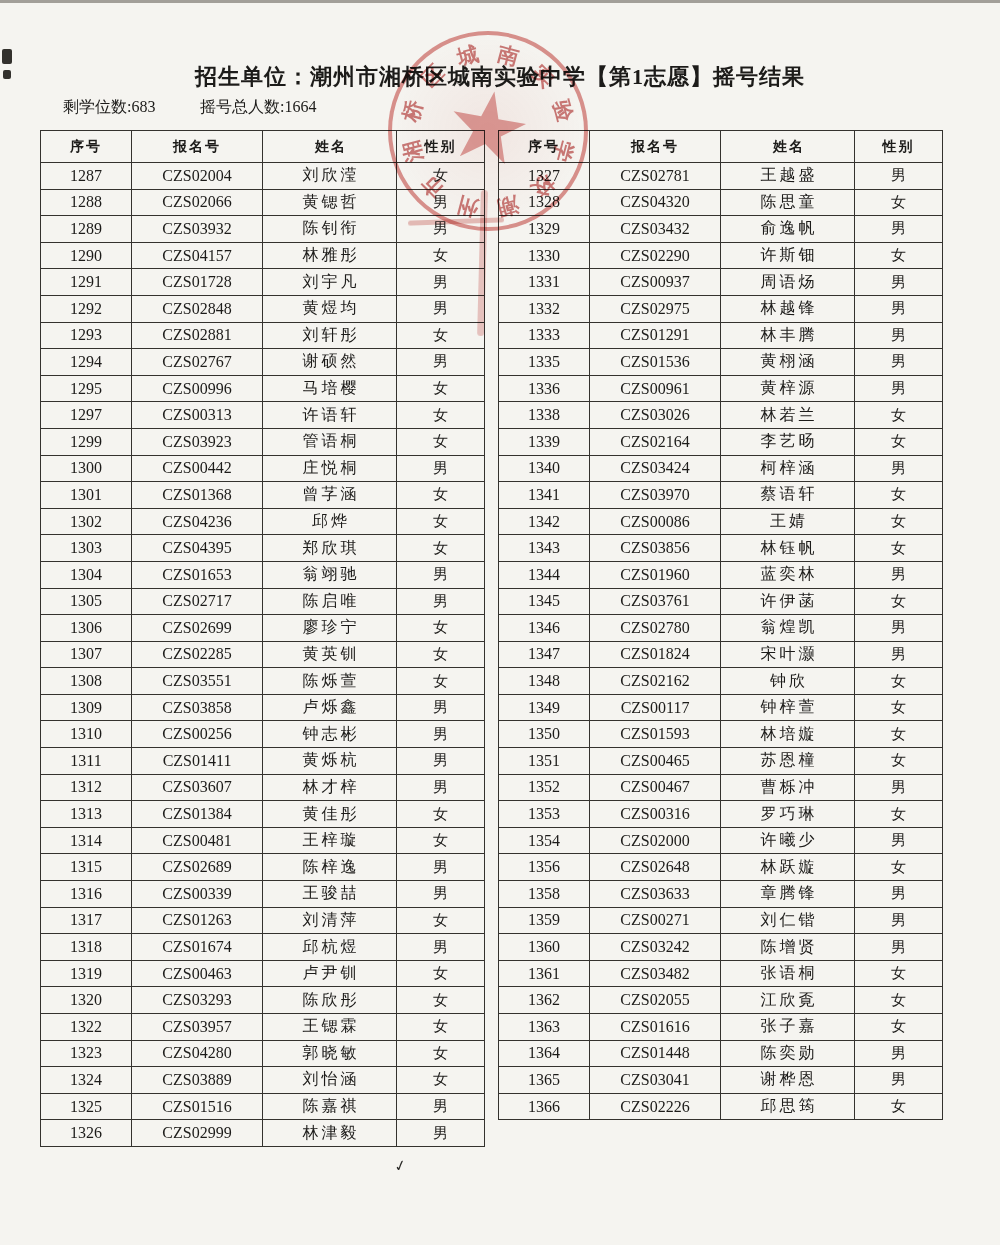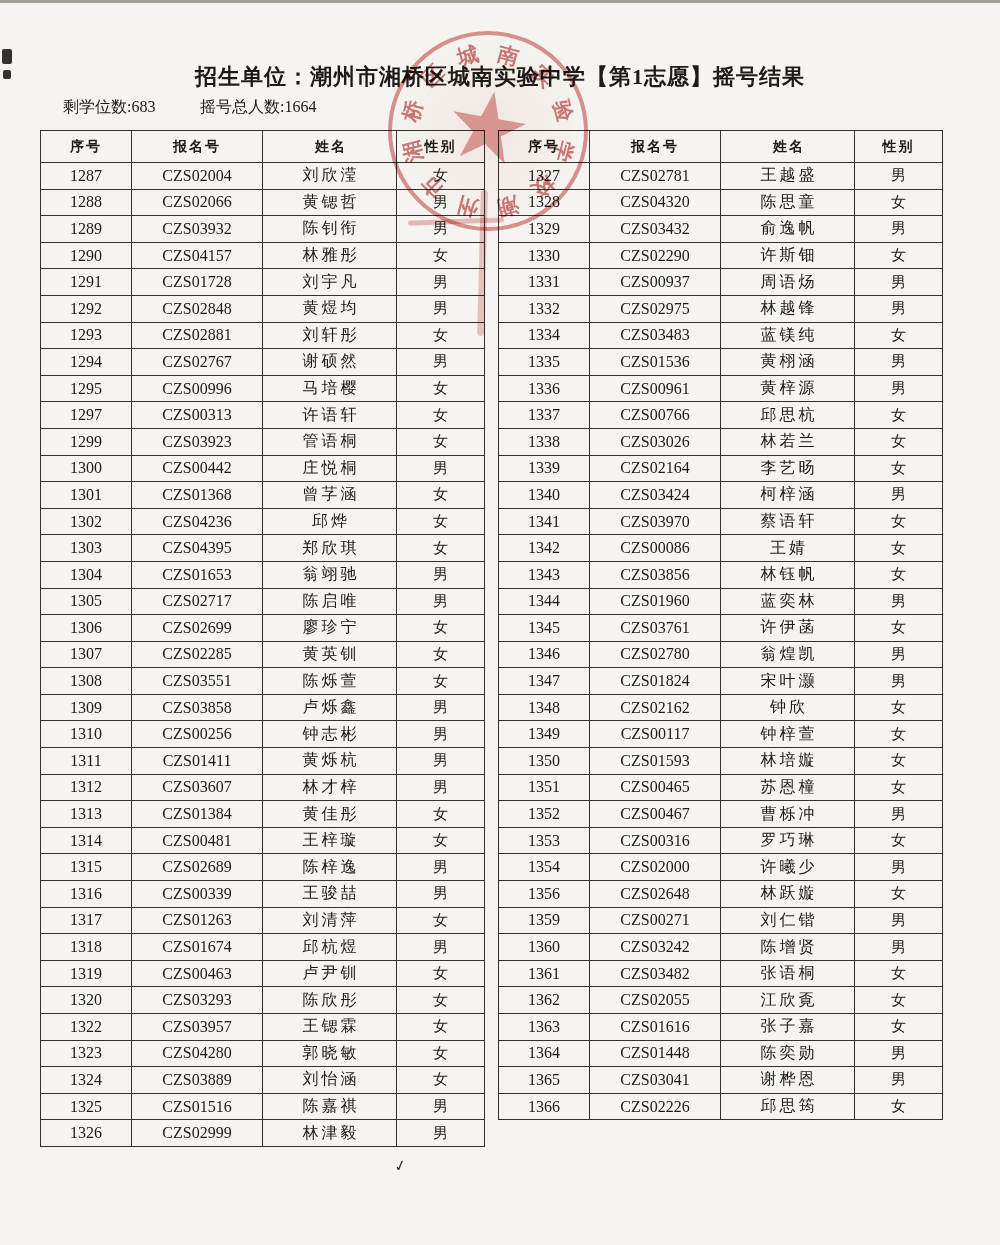--- a/index.html
+++ b/index.html
@@ -382,44 +382,38 @@
         <td class="col-name">周语炀</td>
         <td class="col-gender">男</td>
       </tr>
       <tr class="data-row">
         <td class="col-serial">1332</td>
         <td class="col-regno">CZS02975</td>
         <td class="col-name">林越锋</td>
         <td class="col-gender">男</td>
       </tr>
       <tr class="data-row">
-        <td class="col-serial">1334</td>
-        <td class="col-regno">CZS03483</td>
-        <td class="col-name">蓝镁纯</td>
-        <td class="col-gender">女</td>
+        <td class="col-serial">1333</td>
+        <td class="col-regno">CZS01291</td>
+        <td class="col-name">林丰腾</td>
+        <td class="col-gender">男</td>
       </tr>
       <tr class="data-row">
         <td class="col-serial">1335</td>
         <td class="col-regno">CZS01536</td>
         <td class="col-name">黄栩涵</td>
         <td class="col-gender">男</td>
       </tr>
       <tr class="data-row">
         <td class="col-serial">1336</td>
         <td class="col-regno">CZS00961</td>
         <td class="col-name">黄梓源</td>
         <td class="col-gender">男</td>
       </tr>
       <tr class="data-row">
-        <td class="col-serial">1337</td>
-        <td class="col-regno">CZS00766</td>
-        <td class="col-name">邱思杭</td>
-        <td class="col-gender">女</td>
-      </tr>
-      <tr class="data-row">
         <td class="col-serial">1338</td>
         <td class="col-regno">CZS03026</td>
         <td class="col-name">林若兰</td>
         <td class="col-gender">女</td>
       </tr>
       <tr class="data-row">
         <td class="col-serial">1339</td>
         <td class="col-regno">CZS02164</td>
         <td class="col-name">李艺旸</td>
         <td class="col-gender">女</td>
@@ -512,20 +506,26 @@
         <td class="col-serial">1354</td>
         <td class="col-regno">CZS02000</td>
         <td class="col-name">许曦少</td>
         <td class="col-gender">男</td>
       </tr>
       <tr class="data-row">
         <td class="col-serial">1356</td>
         <td class="col-regno">CZS02648</td>
         <td class="col-name">林跃嫙</td>
         <td class="col-gender">女</td>
+      </tr>
+      <tr class="data-row">
+        <td class="col-serial">1358</td>
+        <td class="col-regno">CZS03633</td>
+        <td class="col-name">章腾锋</td>
+        <td class="col-gender">男</td>
       </tr>
       <tr class="data-row">
         <td class="col-serial">1359</td>
         <td class="col-regno">CZS00271</td>
         <td class="col-name">刘仁锴</td>
         <td class="col-gender">男</td>
       </tr>
       <tr class="data-row">
         <td class="col-serial">1360</td>
         <td class="col-regno">CZS03242</td>

